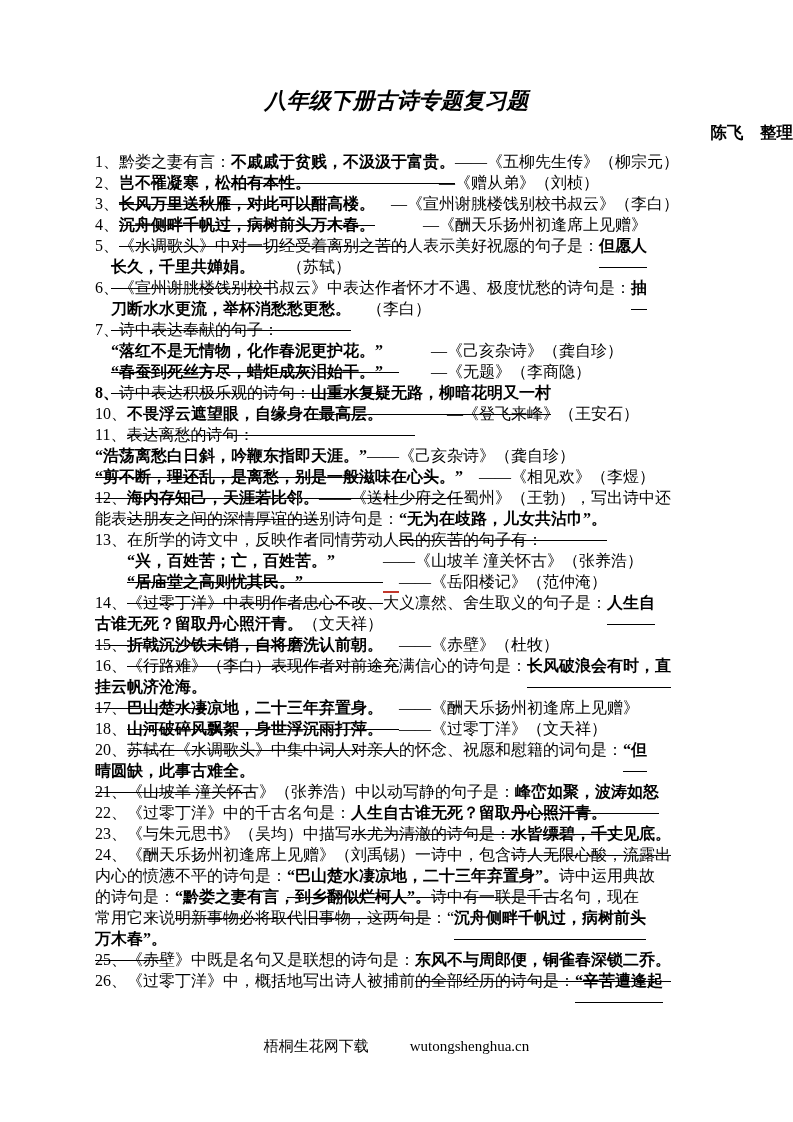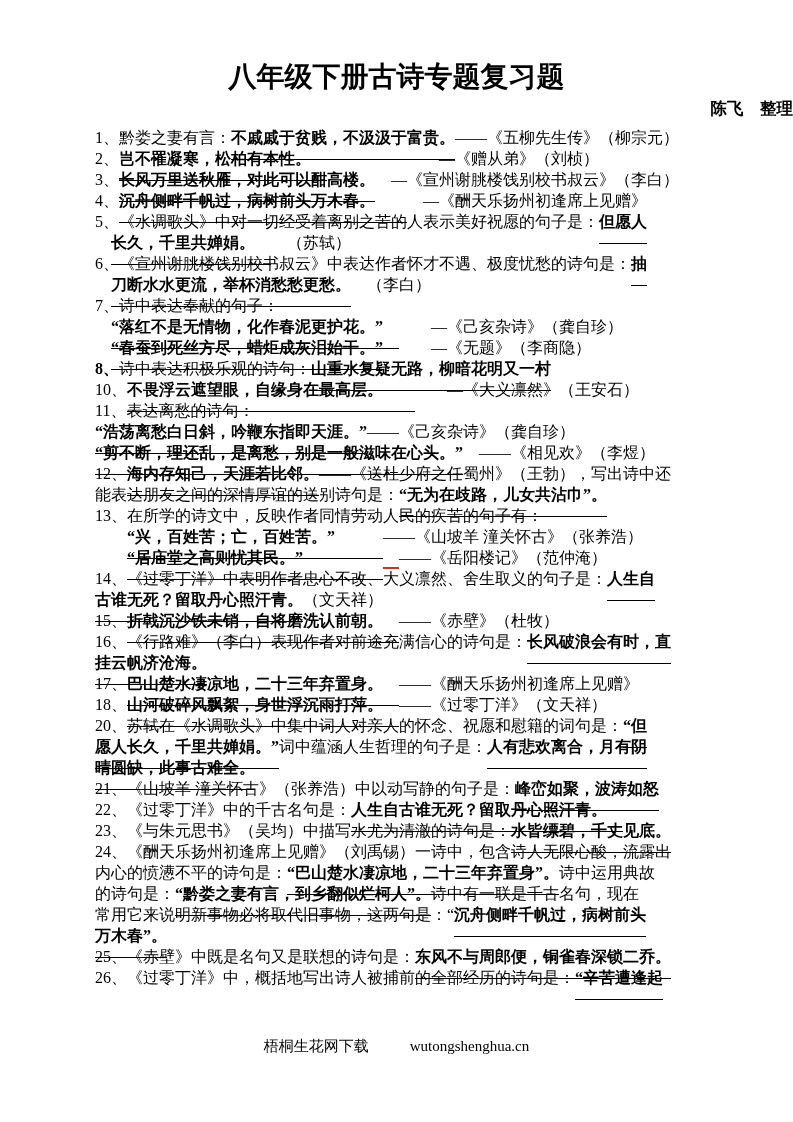--- a/index.html
+++ b/index.html
@@ -6,25 +6,26 @@
   .page {
     position:relative;
     width:793px; height:1122px;
     margin:0 auto;
     background:#ffffff;
     font-family:"Liberation Serif","DejaVu Serif",serif;
     color:#000;
     overflow:hidden;
   }
   .title {
-    padding-top:64px;
+    padding-top:88px;
     text-align:center;
-    font-size:28px;
+    font-size:22px;
     font-weight:bold;
     line-height:26px;
+    font-style:italic;
   }
   .subtitle {
     margin-top:8px;
     text-align:right;
     font-size:16.5px;
     font-weight:bold;
     line-height:22px;
   }
   .content {
     margin-top:7px;
@@ -62,38 +63,37 @@
       <div class="line"><span class="s-p">3、</span><span class="s-bu">长风万里送秋雁，对此可以酣高楼。</span><span class="s-p">　—《宣州谢朓楼饯别校书叔云》（李白）</span></div>
       <div class="line"><span class="s-p">4、</span><span class="s-bu">沉舟侧畔千帆过，病树前头万木春。　　</span><span class="s-p">　—《酬天乐扬州初逢席上见赠》</span></div>
       <div class="line"><span class="s-p">5、《水调歌头》中对一切经受着离别之苦的人表示美好祝愿的句子是：</span><span class="s-bu">但愿人</span></div>
       <div class="line"><span class="s-p">　</span><span class="s-bu">长久，千里共婵娟。　</span><span class="s-p">　（苏轼）</span></div>
       <div class="line"><span class="s-p">6、《宣州谢朓楼饯别校书叔云》中表达作者怀才不遇、极度忧愁的诗句是：</span><span class="s-bu">抽</span></div>
       <div class="line"><span class="s-p">　</span><span class="s-bu">刀断水水更流，举杯消愁愁更愁。</span><span class="s-p">　（李白）</span></div>
       <div class="line"><span class="s-p">7、诗中表达奉献的句子：</span></div>
       <div class="line"><span class="s-p">　</span><span class="s-bu">“落红不是无情物，化作春泥更护花。”　</span><span class="s-p">　　—《己亥杂诗》（龚自珍）</span></div>
       <div class="line"><span class="s-p">　</span><span class="s-bu">“春蚕到死丝方尽，蜡炬成灰泪始干。”</span><span class="s-p">　　　—《无题》（李商隐）</span></div>
       <div class="line"><span class="s-b">8、</span><span class="s-p">诗中表达积极乐观的诗句：</span><span class="s-bu">山重水复疑无路，柳暗花明又一村</span></div>
-      <div class="line"><span class="s-p">10、</span><span class="s-bu">不畏浮云遮望眼，自缘身在最高层。　　</span><span class="s-p">　　—《大义凛然》（王安石）</span></div>
+      <div class="line"><span class="s-p">10、</span><span class="s-bu">不畏浮云遮望眼，自缘身在最高层。　　</span><span class="s-p">　　—《登飞来峰》（王安石）</span></div>
       <div class="line"><span class="s-p">11、表达离愁的诗句：</span></div>
       <div class="line"><span class="s-bu">“浩荡离愁白日斜，吟鞭东指即天涯。”</span><span class="s-p">——《己亥杂诗》（龚自珍）</span></div>
       <div class="line"><span class="s-bu">“剪不断，理还乱，是离愁，别是一般滋味在心头。”</span><span class="s-p">　——《相见欢》（李煜）</span></div>
       <div class="line"><span class="s-p">12、</span><span class="s-bu">海内存知己，天涯若比邻。</span><span class="s-p">——《送杜少府之任蜀州》（王勃），写出诗中还</span></div>
       <div class="line"><span class="s-p">能表达朋友之间的深情厚谊的送别诗句是：</span><span class="s-bu">“无为在歧路，儿女共沾巾”。</span></div>
       <div class="line"><span class="s-p">13、在所学的诗文中，反映作者同情劳动人民的疾苦的句子有：</span></div>
       <div class="line"><span class="s-p">　　</span><span class="s-bu">“兴，百姓苦；亡，百姓苦。”　　　</span><span class="s-p">——《山坡羊 潼关怀古》（张养浩）</span></div>
       <div class="line"><span class="s-p">　　</span><span class="s-bu">“居庙堂之高则忧其民。”　　　　　</span><span class="s-ru">　</span><span class="s-p">——《岳阳楼记》（范仲淹）</span></div>
       <div class="line"><span class="s-p">14、《过零丁洋》中表明作者忠心不改、大义凛然、舍生取义的句子是：</span><span class="s-bu">人生自</span></div>
       <div class="line"><span class="s-bu">古谁无死？留取丹心照汗青。</span><span class="s-p">（文天祥）</span></div>
       <div class="line"><span class="s-p">15、</span><span class="s-bu">折戟沉沙铁未销，自将磨洗认前朝。　</span><span class="s-p">——《赤壁》（杜牧）</span></div>
       <div class="line"><span class="s-p">16、《行路难》（李白）表现作者对前途充满信心的诗句是：</span><span class="s-bu">长风破浪会有时，直</span></div>
       <div class="line"><span class="s-bu">挂云帆济沧海。</span></div>
       <div class="line"><span class="s-p">17、</span><span class="s-bu">巴山楚水凄凉地，二十三年弃置身。　</span><span class="s-p">——《酬天乐扬州初逢席上见赠》</span></div>
       <div class="line"><span class="s-p">18、</span><span class="s-bu">山河破碎风飘絮，身世浮沉雨打萍。　</span><span class="s-p">——《过零丁洋》（文天祥）</span></div>
       <div class="line"><span class="s-p">20、苏轼在《水调歌头》中集中词人对亲人的怀念、祝愿和慰籍的词句是：</span><span class="s-bu">“但</span></div>
-      <div class="line"><span class="s-bu">愿人长久，千里共婵娟。”</span><span class="s-p">词中蕴涵人生哲理的句子是：</span><span class="s-bu">人有悲欢离合，月有阴</span></div>
       <div class="line"><span class="s-bu">晴圆缺，此事古难全。</span></div>
       <div class="line"><span class="s-p">21、《山坡羊 潼关怀古》（张养浩）中以动写静的句子是：</span><span class="s-bu">峰峦如聚，波涛如怒</span></div>
       <div class="line"><span class="s-p">22、《过零丁洋》中的千古名句是：</span><span class="s-bu">人生自古谁无死？留取丹心照汗青。　</span></div>
       <div class="line"><span class="s-p">23、《与朱元思书》（吴均）中描写水尤为清澈的诗句是：</span><span class="s-bu">水皆缥碧，千丈见底。</span></div>
       <div class="line"><span class="s-p">24、《酬天乐扬州初逢席上见赠》（刘禹锡）一诗中，包含诗人无限心酸，流露出</span></div>
       <div class="line"><span class="s-p">内心的愤懑不平的诗句是：</span><span class="s-bu">“巴山楚水凄凉地，二十三年弃置身”。</span><span class="s-p">诗中运用典故</span></div>
       <div class="line"><span class="s-p">的诗句是：</span><span class="s-bu">“黔娄之妻有言，到乡翻似烂柯人”。</span><span class="s-p">诗中有一联是千古名句，现在</span></div>
       <div class="line"><span class="s-p">常用它来说明新事物必将取代旧事物，这两句是：“</span><span class="s-bu">沉舟侧畔千帆过，病树前头</span></div>
       <div class="line"><span class="s-bu">万木春”。</span></div>
       <div class="line"><span class="s-p">25、《赤壁》中既是名句又是联想的诗句是：</span><span class="s-bu">东风不与周郎便，铜雀春深锁二乔。</span></div>

